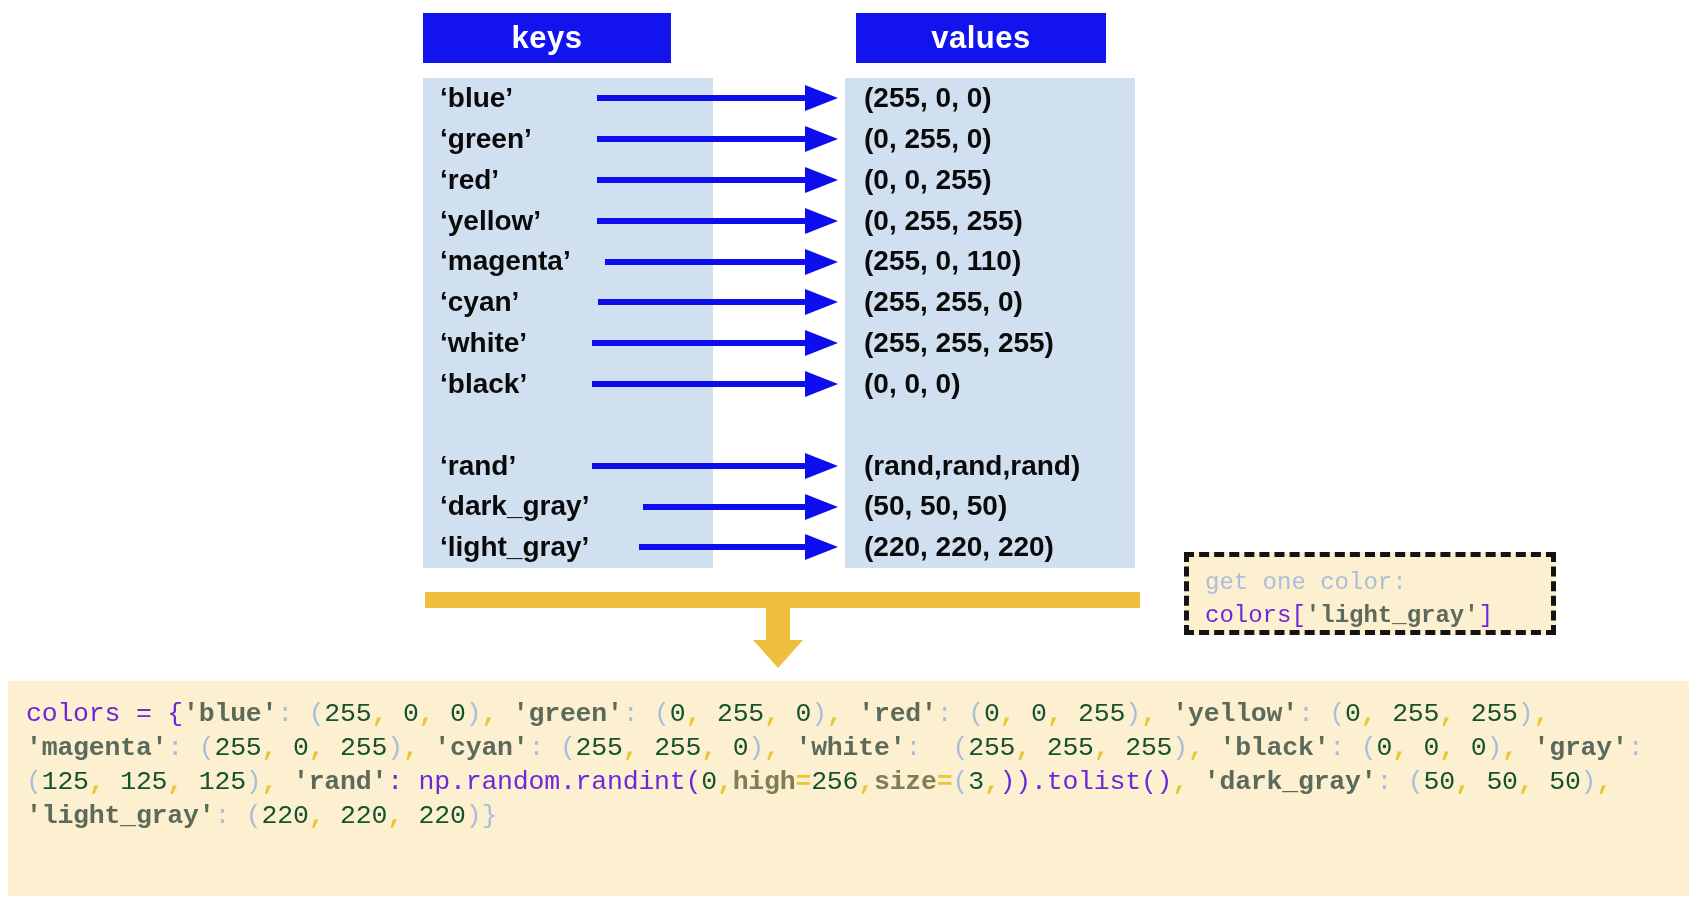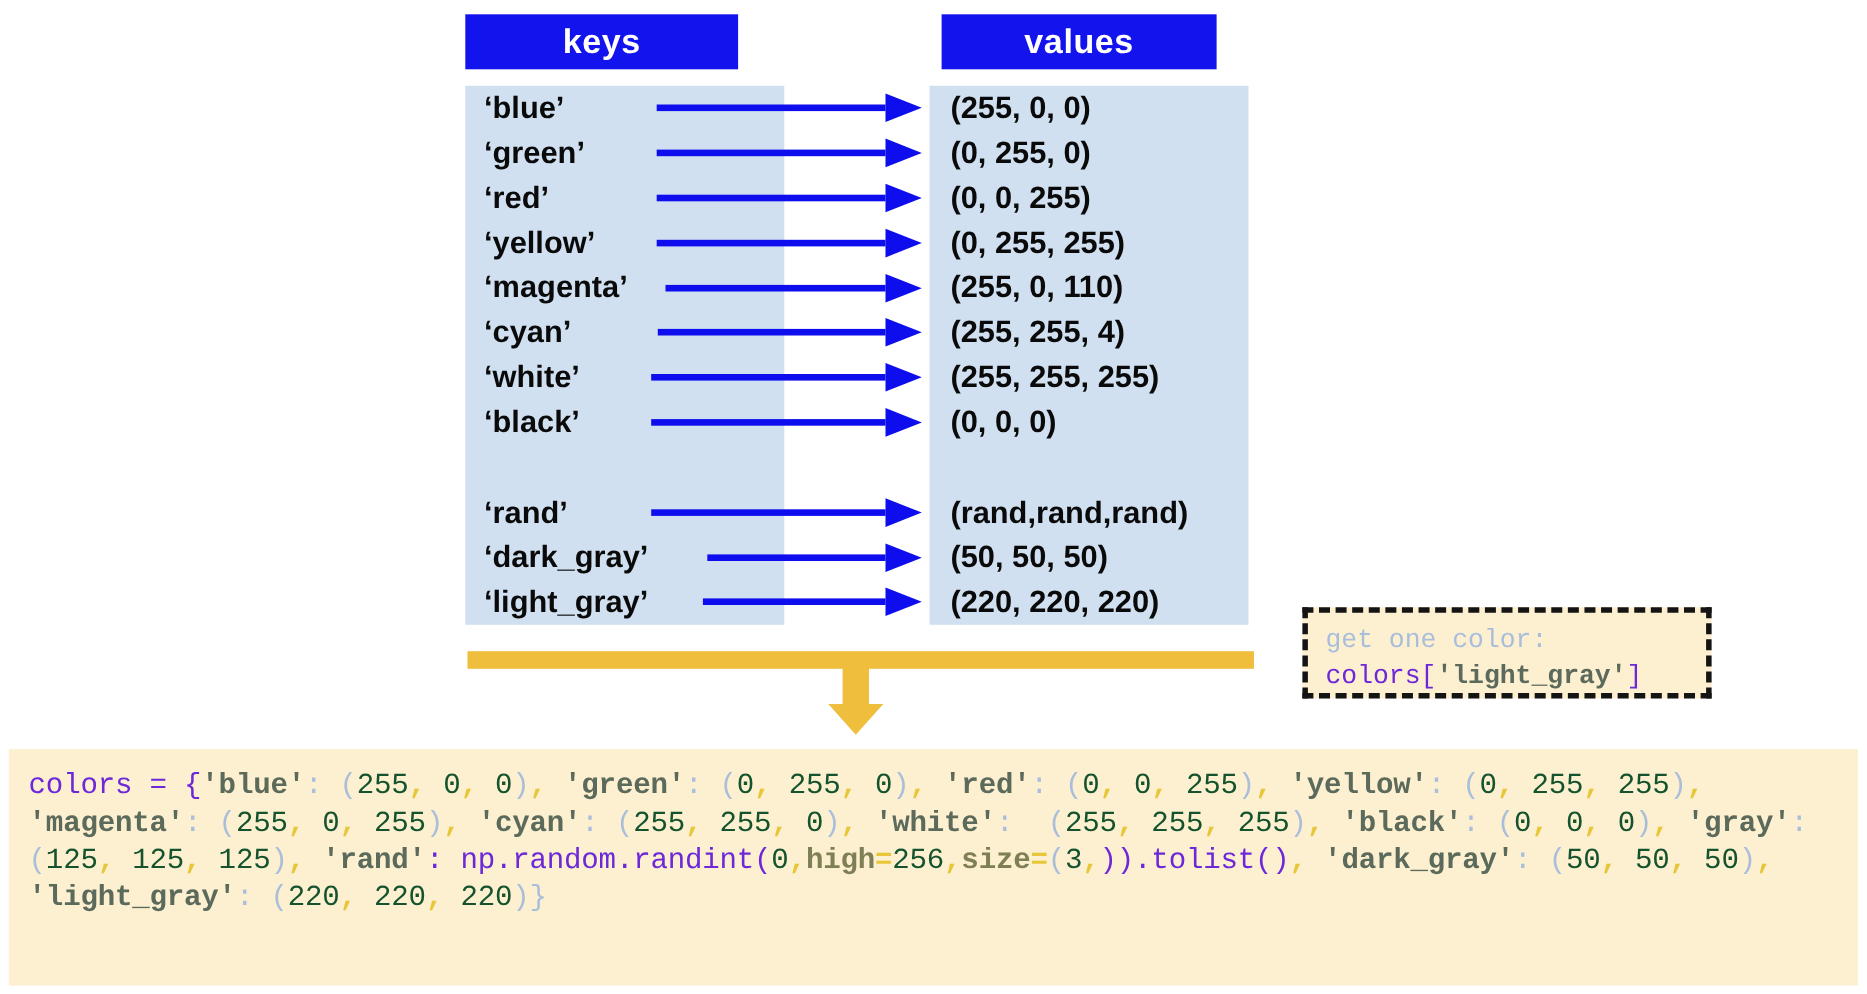--- a/index.html
+++ b/index.html
@@ -218,21 +218,21 @@
         <div class="head" style="left: 200px;"></div>
       </div>
       <div class="value-text">(255, 0, 110)</div>
     </div>
     <div class="row" style="top: 204.167px;">
       <div class="key-text">‘cyan’</div>
       <div class="arrow" style="left: 598px;">
         <div class="shaft" style="width: 207px;"></div>
         <div class="head" style="left: 207px;"></div>
       </div>
-      <div class="value-text">(255, 255, 4)</div>
+      <div class="value-text">(255, 255, 0)</div>
     </div>
     <div class="row" style="top: 245px;">
       <div class="key-text">‘white’</div>
       <div class="arrow" style="left: 592px;">
         <div class="shaft" style="width: 213px;"></div>
         <div class="head" style="left: 213px;"></div>
       </div>
       <div class="value-text">(255, 255, 255)</div>
     </div>
     <div class="row" style="top: 285.833px;">

